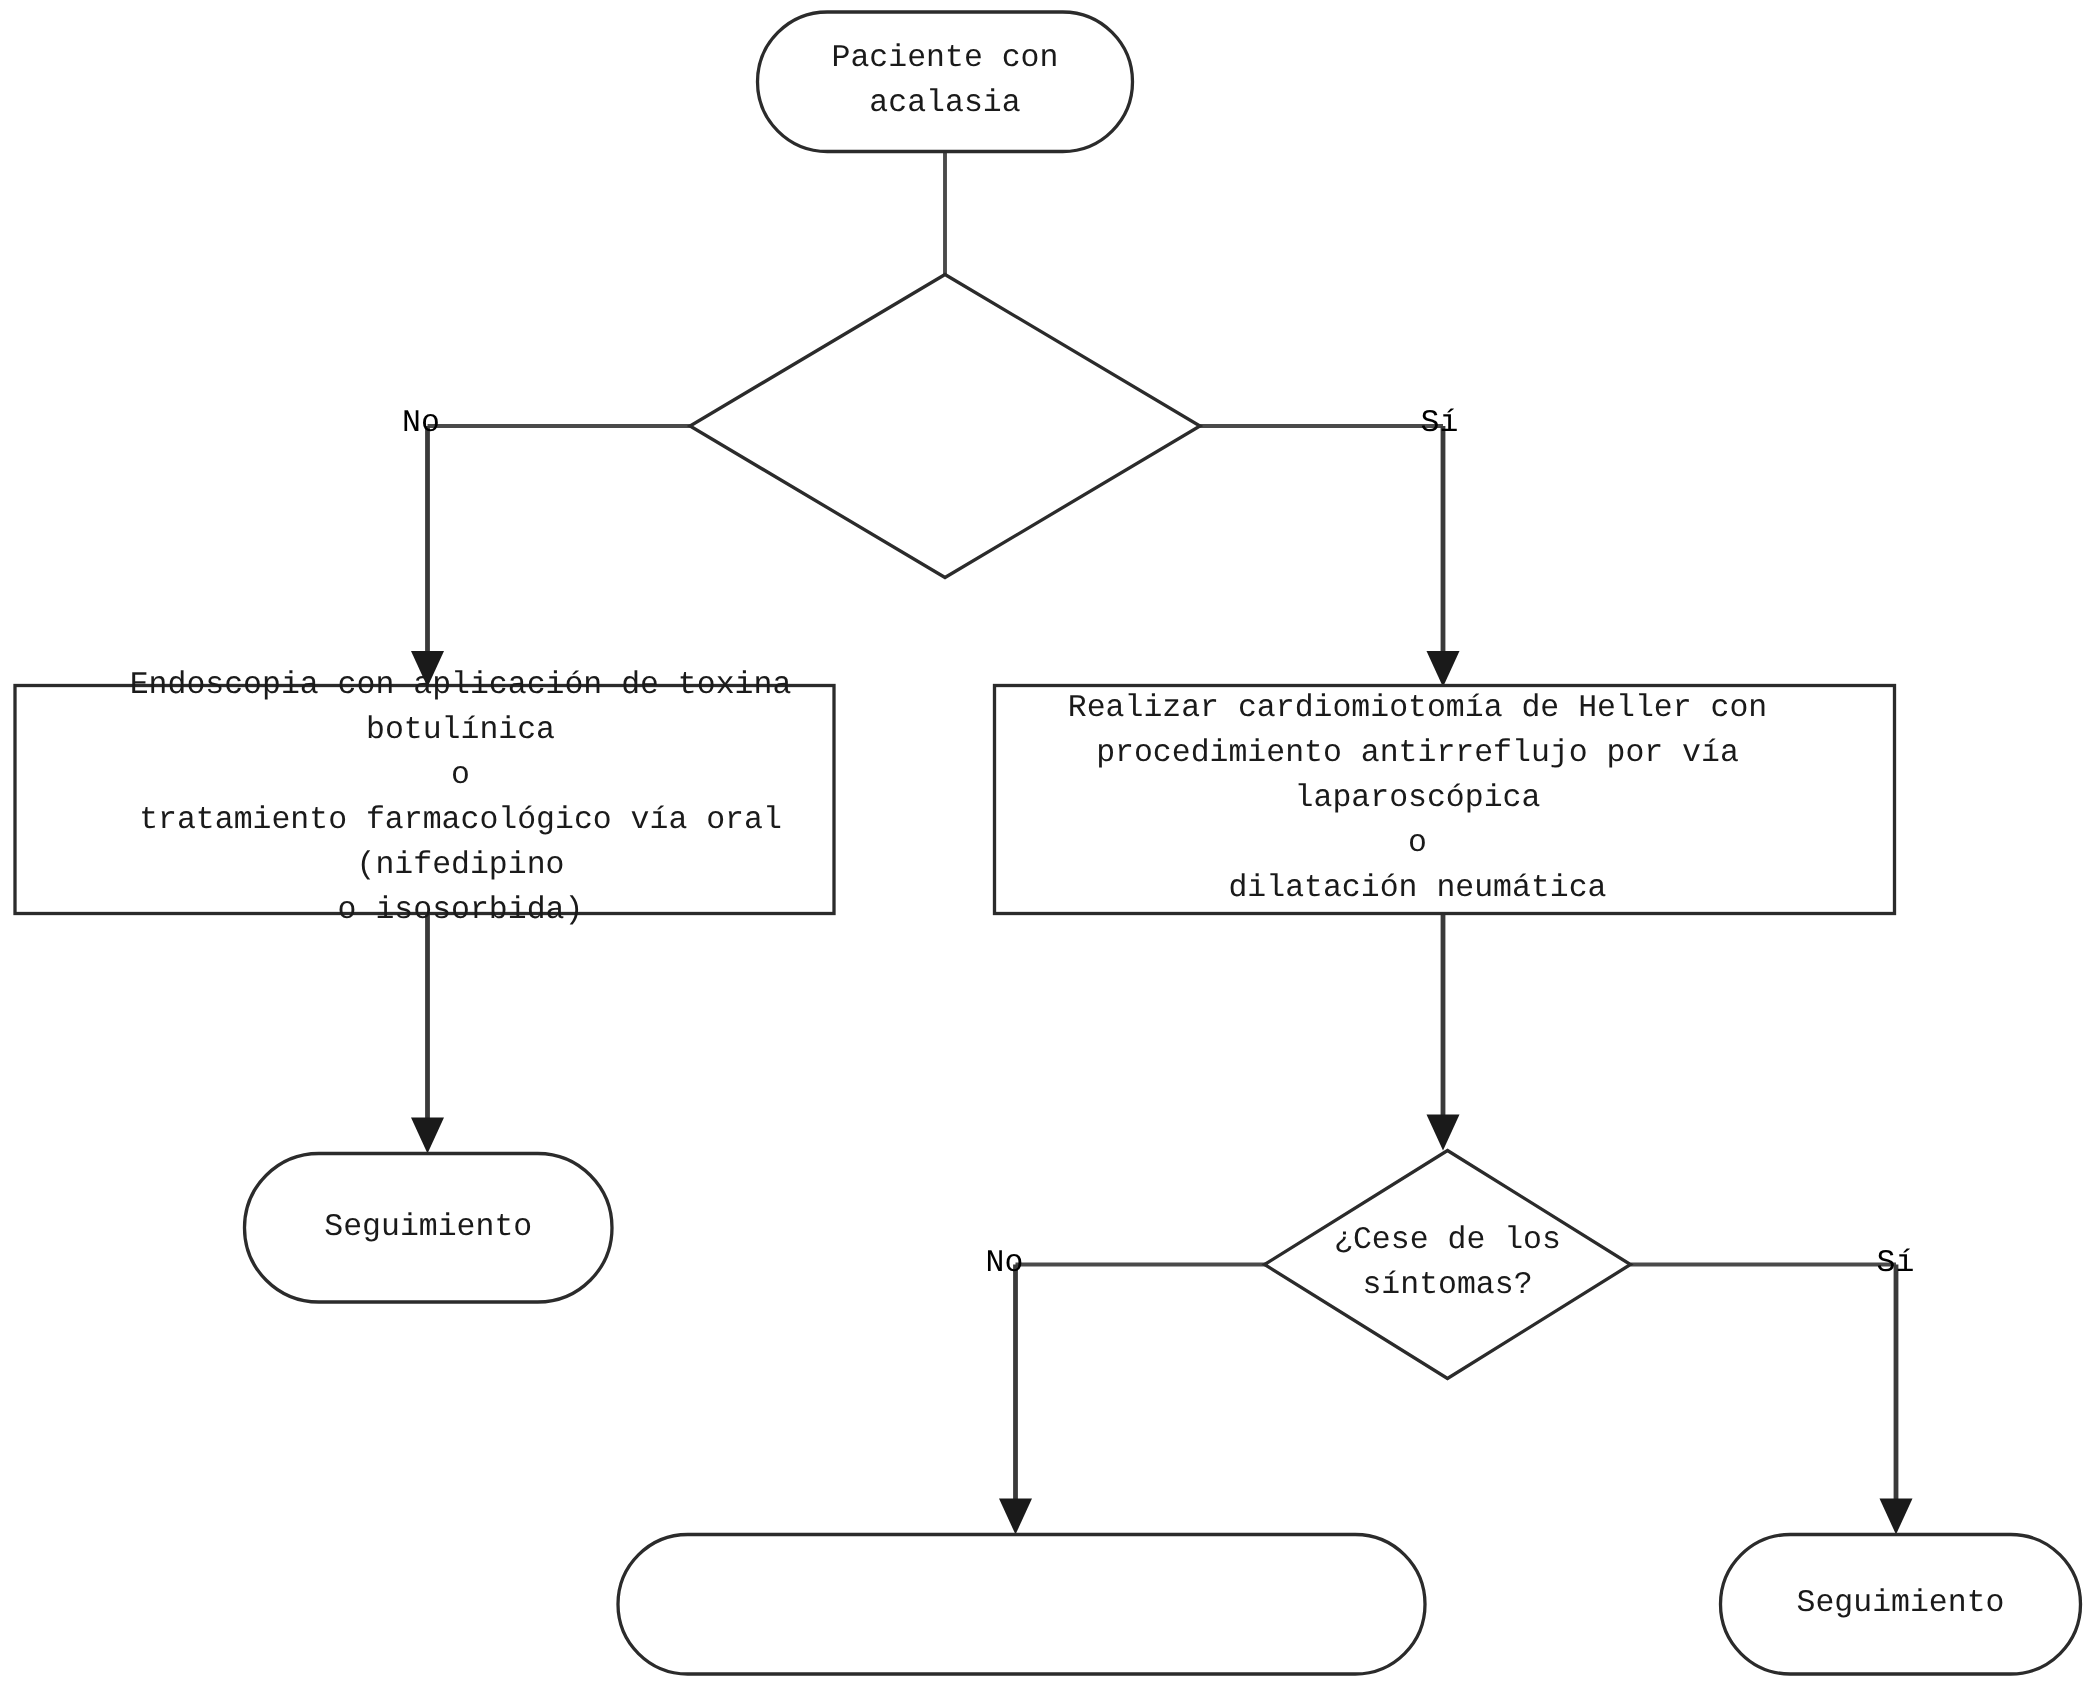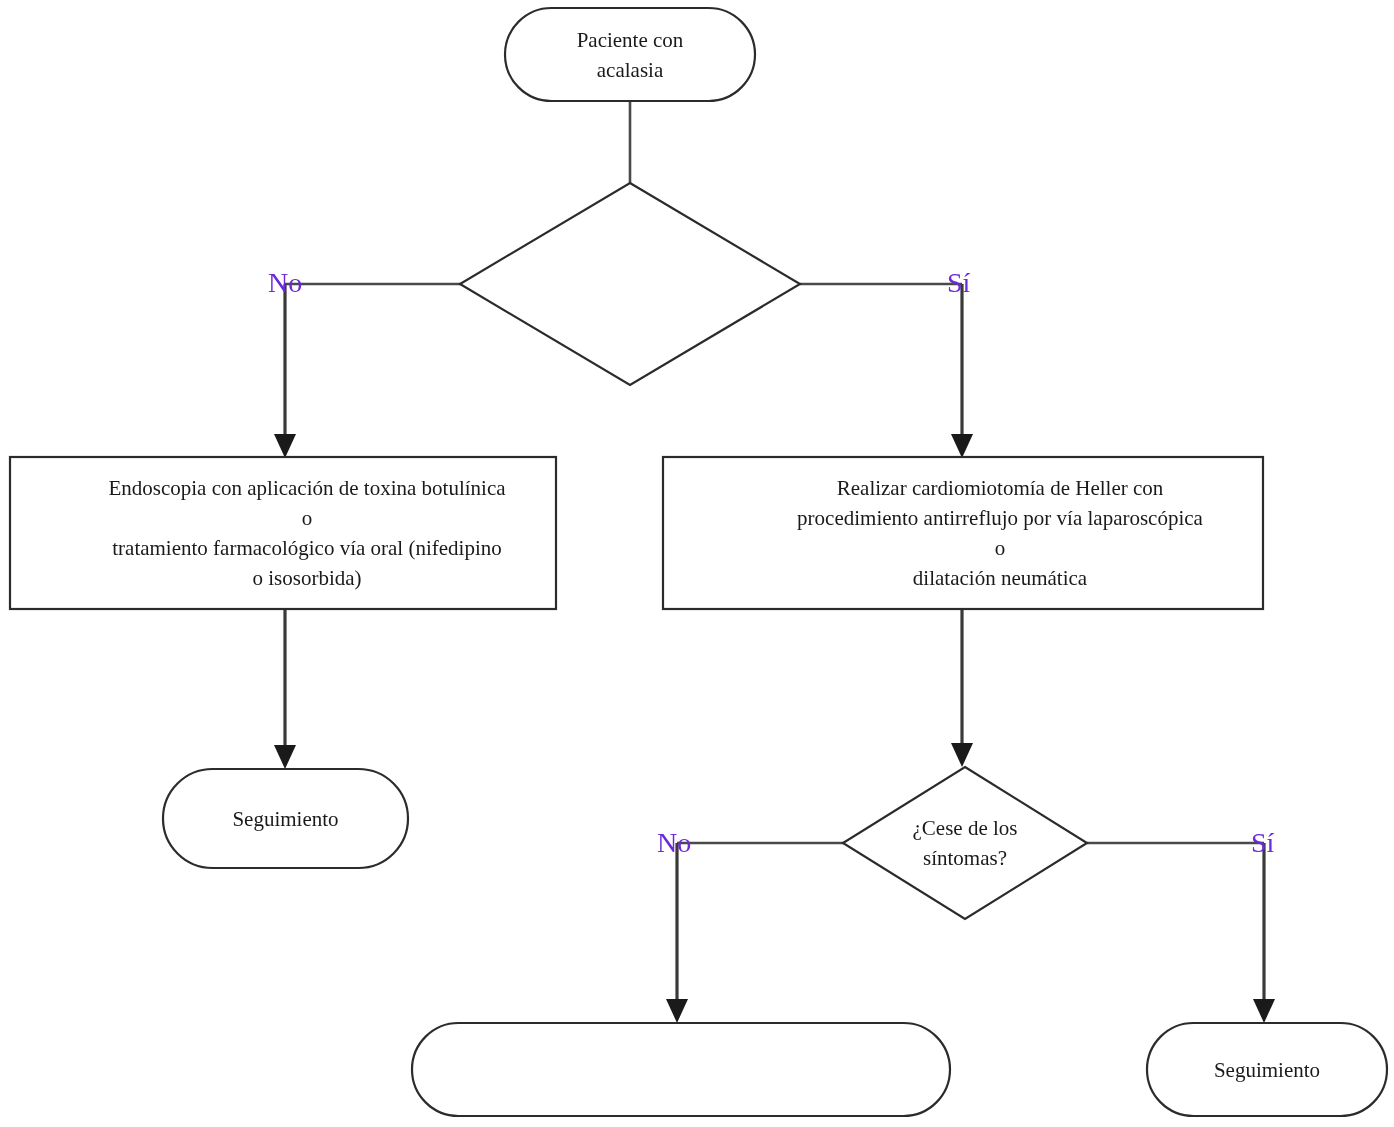--- a/index.html
+++ b/index.html
@@ -5,21 +5,21 @@
   html, body {
     margin: 0;
     padding: 0;
     background: #ffffff;
   }
   #canvas {
     position: relative;
     width: 1394px;
     height: 1127px;
     background: #ffffff;
-    font-family: Liberation Serif, serif;
+    font-family: Liberation Mono, monospace;
     overflow: hidden;
   }
   #flow-svg {
     position: absolute;
     left: 0;
     top: 0;
     width: 1394px;
     height: 1127px;
   }
   .node-text {
@@ -29,22 +29,22 @@
     justify-content: center;
     text-align: center;
     color: #1a1a1a;
     font-size: 21px;
     line-height: 30px;
     white-space: pre-line;
     pointer-events: none;
   }
   .edge-label {
     position: absolute;
-    color: #6d28d9;
-    font-size: 28px;
+    color: #000000;
+    font-size: 21px;
     line-height: 24px;
     white-space: nowrap;
   }
   .shape-stroke {
     fill: #ffffff;
     stroke: #2b2b2b;
     stroke-width: 2.2;
   }
   .conn {
     stroke: #4a4a4a;
@@ -112,21 +112,21 @@
 
   <div class="node-text" style="left:505px; top:8px; width:250px; height:93px;">Paciente con
 acalasia</div>
 
 
   <div class="node-text" style="left:10px; top:457px; width:546px; height:152px;margin-left:24px;">Endoscopia con aplicación de toxina botulínica
 o
 tratamiento farmacológico vía oral (nifedipino
 o isosorbida)</div>
 
-  <div class="node-text" style="left:700px; top:457px; width:600px; height:152px;">Realizar cardiomiotomía de Heller con
+  <div class="node-text" style="left:645px; top:457px; width:600px; height:152px;">Realizar cardiomiotomía de Heller con
 procedimiento antirreflujo por vía laparoscópica
 o
 dilatación neumática</div>
 
   <div class="node-text" style="left:163px; top:769px; width:245px; height:99px;">Seguimiento</div>
 
   <div class="node-text" style="left:865px; top:808px; width:200px; height:70px;text-align:center;">¿Cese de los
 síntomas?</div>
 
 

